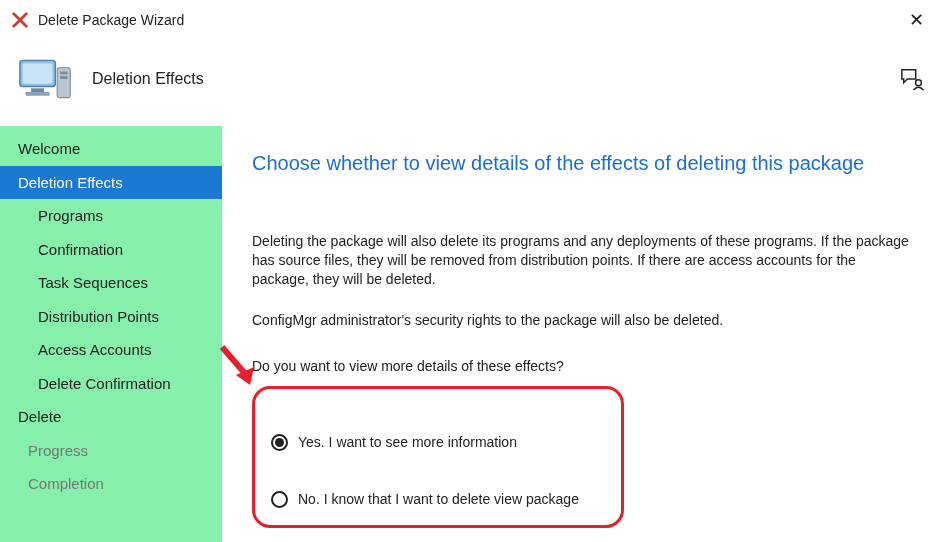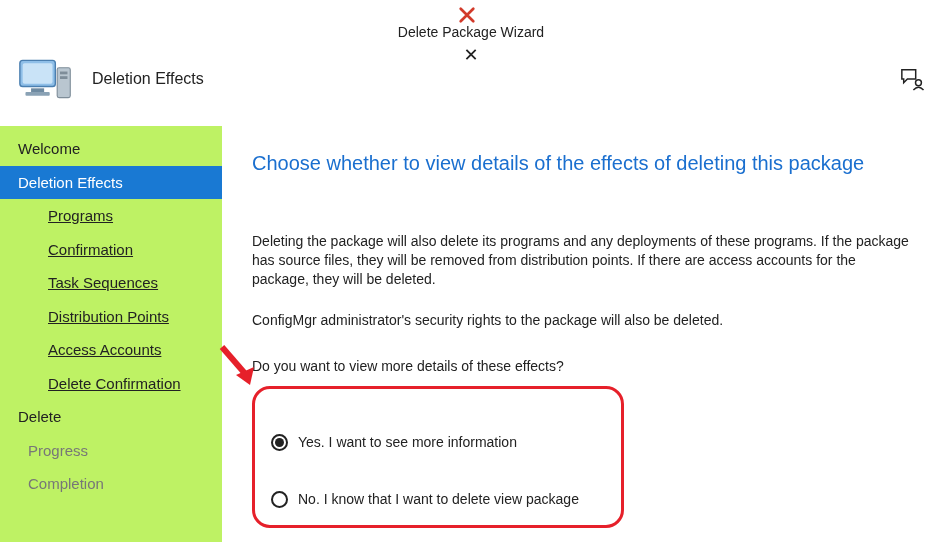--- a/index.html
+++ b/index.html
@@ -1,28 +1,28 @@
 <!DOCTYPE html>
 <html><head>
   <meta charset="utf-8">
   <style>
     * { box-sizing: border-box; margin: 0; padding: 0; }
     body { font-family: "Segoe UI", Tahoma, sans-serif; font-size: 14px; color: #222; background: #fff; width: 946px; height: 542px; overflow: hidden; }
-    .titlebar { display: flex; align-items: center; padding: 6px 14px 6px 10px; height: 40px; flex-direction: column; }
+    .titlebar { display: flex; align-items: center; padding: 6px 14px 6px 10px; height: 40px; }
     .titlebar .t-icon { width: 20px; height: 20px; margin-right: 8px; display: flex; align-items: center; justify-content: center; }
     .titlebar .title { flex: 1; font-size: 14px; color: #222; }
     .titlebar .close { font-size: 18px; color: #222; cursor: pointer; padding: 4px 8px; font-family: Arial, sans-serif; }
     .header { display: flex; align-items: center; padding: 8px 20px 16px 18px; height: 86px; }
     .header .monitor-icon { width: 56px; height: 52px; margin-right: 18px; }
     .header .page-name { font-size: 16px; color: #222; flex: 1; }
     .header .people-icon { width: 28px; height: 24px; }
     .body { display: flex; height: calc(542px - 40px - 86px); }
-    .sidebar { width: 222px; background: #bef264; border-right: 0; padding-top: 6px; }
+    .sidebar { width: 222px; background: #86efac; border-right: 0; padding-top: 6px; }
     .sidebar .item { padding: 4px 10px 4px 18px; font-size: 15px; color: #222; cursor: pointer; line-height: 1.7; }
-    .sidebar .item.indent { padding-left: 48px; text-decoration: underline; }
+    .sidebar .item.indent { padding-left: 38px; }
     .sidebar .item.selected { background: #1979d3; color: #fff; }
     .sidebar .item.muted { color: #777; padding-left: 28px; }
     .content { flex: 1; padding: 24px 26px 10px 30px; position: relative; }
     .content h1 { color: #1a6fcf; font-size: 20px; font-weight: 400; margin-bottom: 56px; line-height: 1.3; }
     .content .para { font-size: 14px; color: #222; line-height: 1.35; margin-bottom: 22px; max-width: 660px; }
     .content .question { font-size: 14px; color: #222; margin-top: 28px; margin-bottom: 12px; }
     .radio-group { border: 3px solid #e6202a; border-radius: 18px; padding: 10px 16px 12px 16px; width: 372px; }
     .radio-row { display: flex; align-items: center; padding: 5px 0; cursor: pointer; margin-top: 30px; }
     .radio-circle { width: 17px; height: 17px; border: 2px solid #222; border-radius: 50%; margin-right: 10px; display: flex; align-items: center; justify-content: center; flex-shrink: 0; }
     .radio-circle.checked::after { content: ""; width: 9px; height: 9px; background: #222; border-radius: 50%; display: block; }

